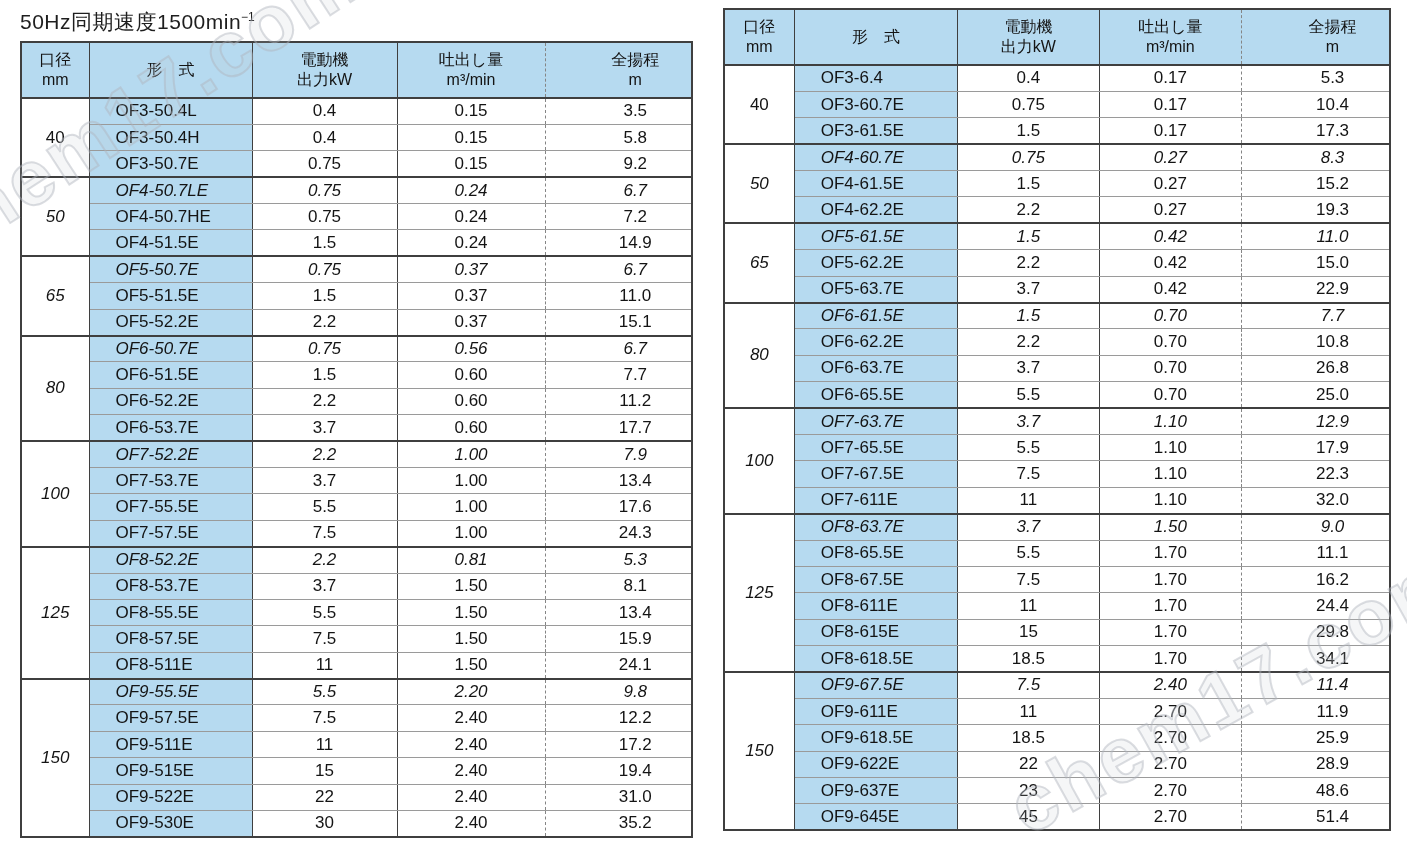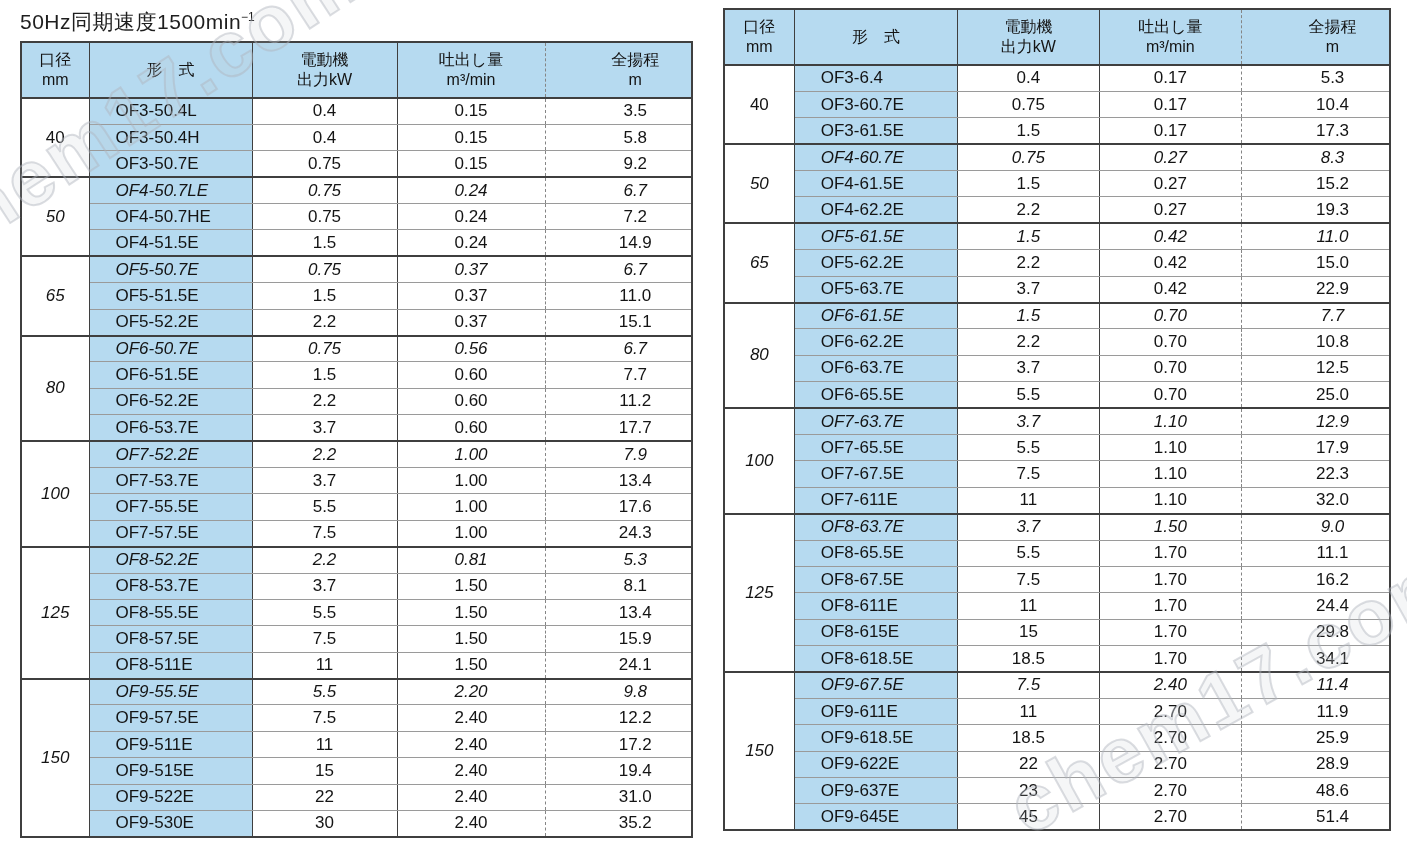--- a/index.html
+++ b/index.html
@@ -352,21 +352,21 @@
           <tr>
             <td class="c-model">OF6-62.2E</td>
             <td class="c-power">2.2</td>
             <td class="c-flow">0.70</td>
             <td class="c-head">10.8</td>
           </tr>
           <tr>
             <td class="c-model">OF6-63.7E</td>
             <td class="c-power">3.7</td>
             <td class="c-flow">0.70</td>
-            <td class="c-head">12.5</td>
+            <td class="c-head">26.8</td>
           </tr>
           <tr>
             <td class="c-model">OF6-65.5E</td>
             <td class="c-power">5.5</td>
             <td class="c-flow">0.70</td>
             <td class="c-head">25.0</td>
           </tr>
           <tr class="gfirst">
             <td class="c-dia" rowspan="4">100</td>
             <td class="c-model">OF7-63.7E</td>

